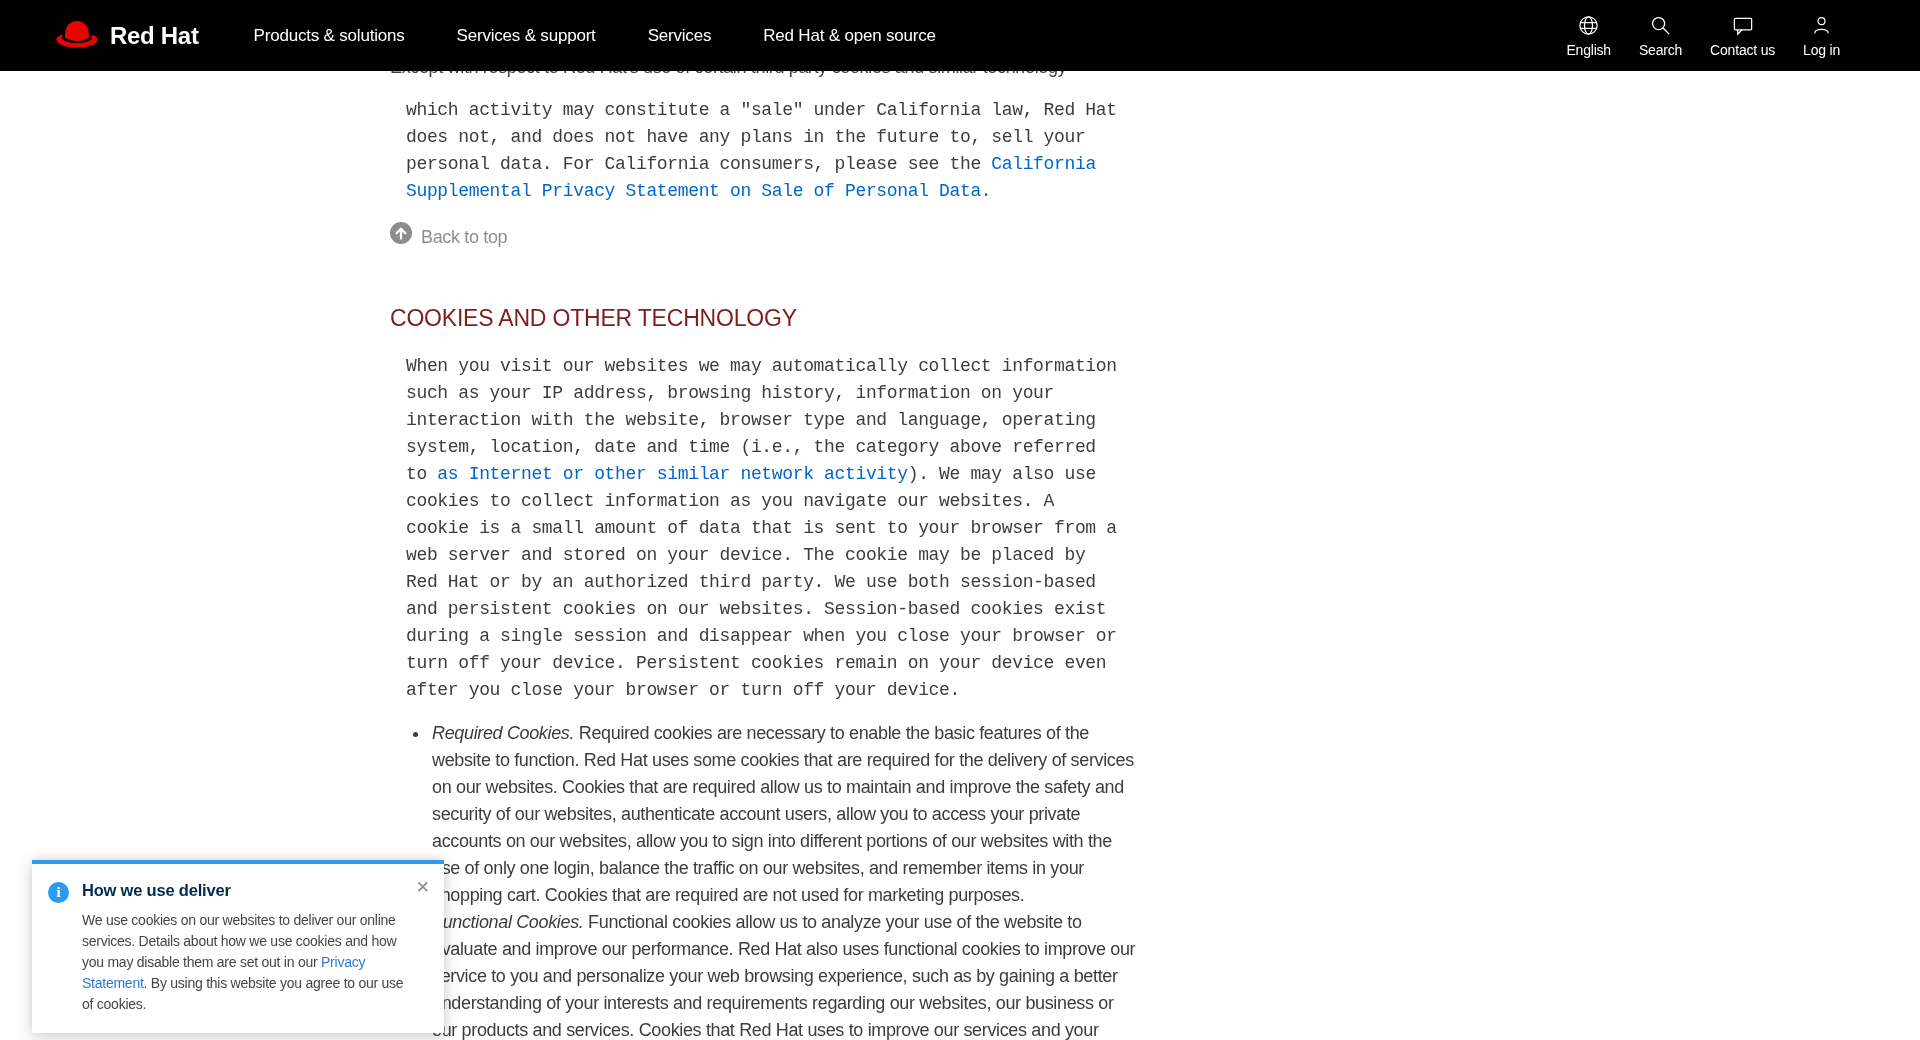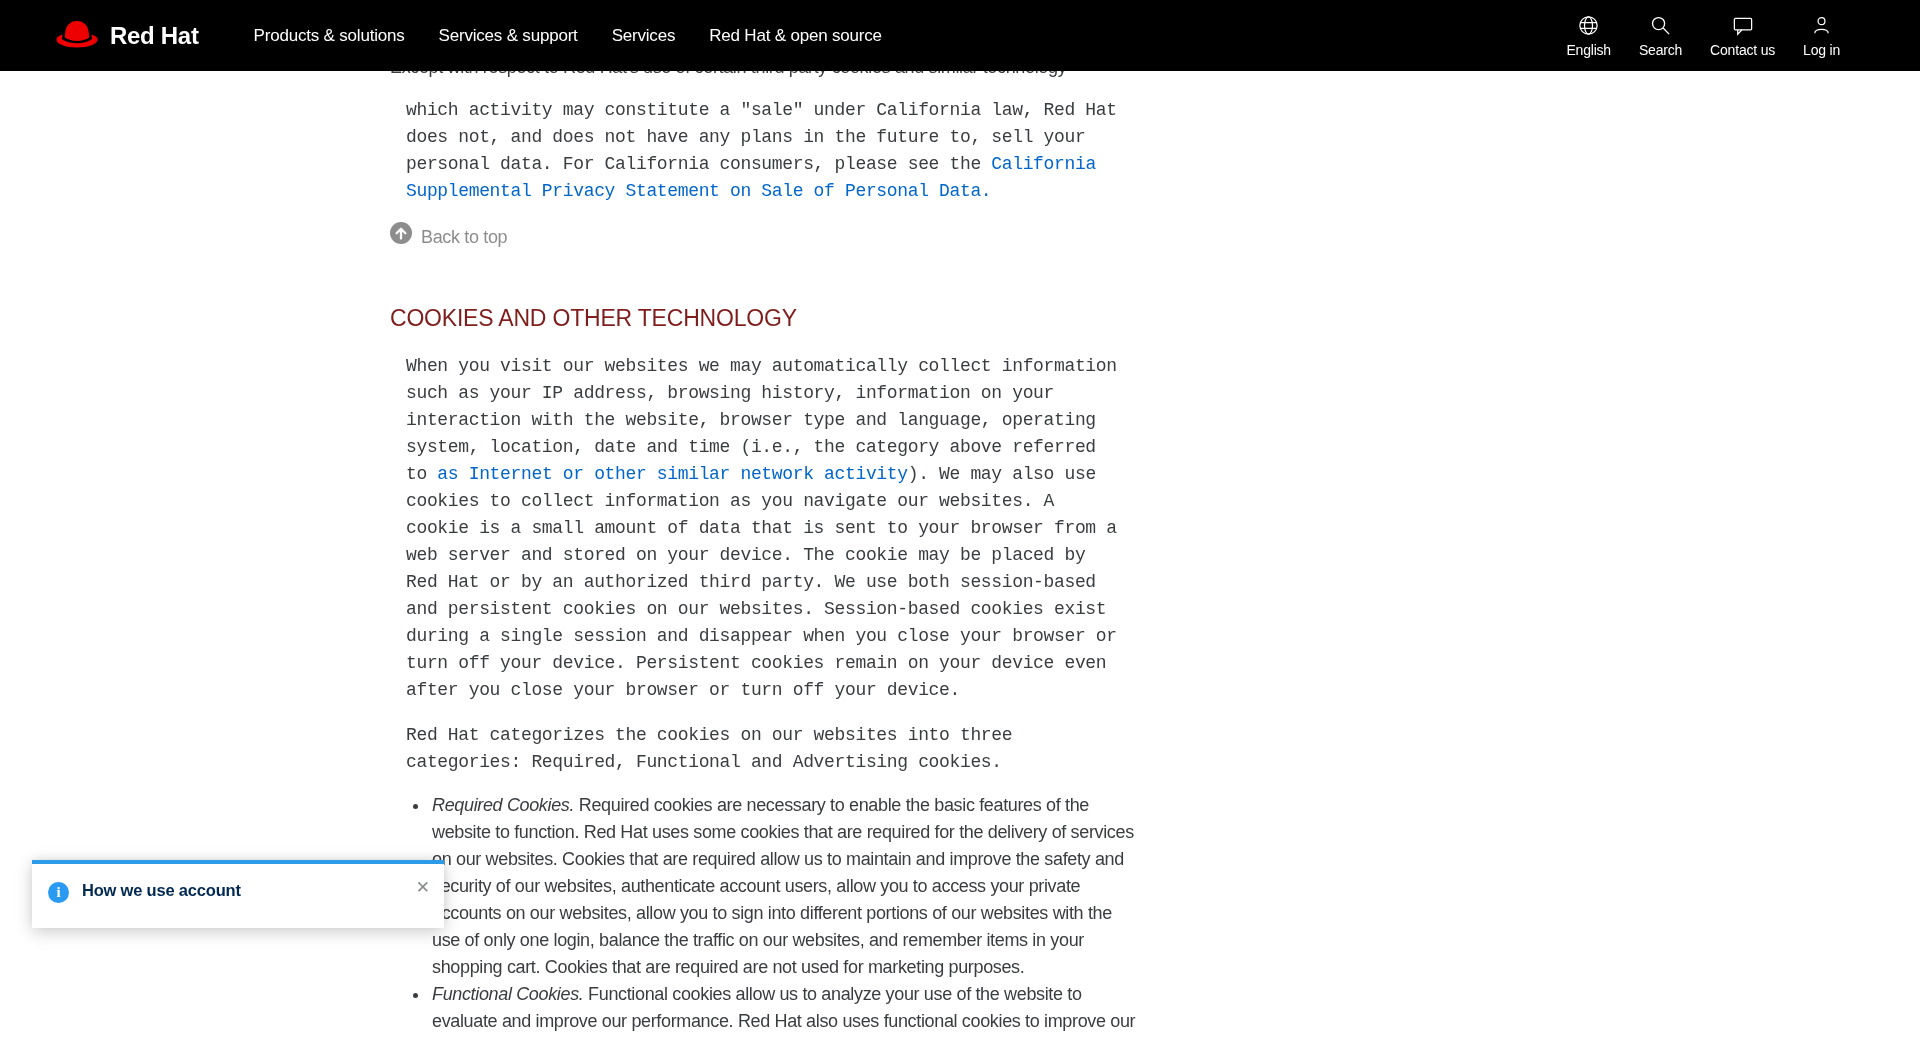--- a/index.html
+++ b/index.html
@@ -11,21 +11,21 @@
     position: relative;
   }
 
   
   .masthead {
     position: fixed; top: 0; left: 0; width: 1920px; height: 71px;
     background: #000000; display: flex; align-items: center; z-index: 10;
   }
   .logo { margin-left: 54px; display: flex; align-items: center; gap: 10px; cursor: pointer; }
   .wordmark { color: #fff; font-size: 24px; font-weight: 700; letter-spacing: -0.3px; }
-  .primary-nav { margin-left: 55px; display: flex; gap: 34px; }
+  .primary-nav { margin-left: 55px; display: flex; gap: 52px; }
   .primary-nav a {
     color: #fff; font-size: 17px; text-decoration: none; letter-spacing: -0.2px; cursor: pointer;
   }
   .utilities { position: absolute; right: 80px; top: 0; height: 100%; display: flex; align-items: center; gap: 28px; }
   .util { display: flex; flex-direction: column; align-items: center; gap: 5px; cursor: pointer; }
   .util .ulabel { color: #fff; font-size: 14px; letter-spacing: -0.2px; }
   .util svg { display: block; }
 
   
   .content {
@@ -146,27 +146,27 @@
         <path d="M11 16.5 V7.8 M6.6 11.3 L11 6.8 L15.4 11.3" stroke="#fff" stroke-width="2.3" fill="none" stroke-linecap="round" stroke-linejoin="round"></path>
       </svg>
     </span>
     <span>Back to top</span>
   </div>
 
   <h2 class="section-heading">COOKIES AND OTHER TECHNOLOGY</h2>
 
   <p class="para-cookies"><span>When you visit our websites we may automatically collect information such as your IP address, browsing history, information on your interaction with the website, browser type and language, operating system, location, date and time (i.e., the category above referred to </span><a class="txt-link">as Internet or other similar network activity</a><span>). We may also use cookies to collect information as you navigate our websites. A cookie is a small amount of data that is sent to your browser from a web server and stored on your device. The cookie may be placed by Red Hat or by an authorized third party. We use both session-based and persistent cookies on our websites. Session-based cookies exist during a single session and disappear when you close your browser or turn off your device. Persistent cookies remain on your device even after you close your browser or turn off your device.</span></p>
 
-  <p class="para-categories">Red Hat categorizes the cookies on our websites into three categories: Required, Functional and Advertising cookies.</p>
 
   <ul class="cookie-list">
     <li><em>Required Cookies.</em><span> Required cookies are necessary to enable the basic features of the website to function. Red Hat uses some cookies that are required for the delivery of services on our websites. Cookies that are required allow us to maintain and improve the safety and security of our websites, authenticate account users, allow you to access your private accounts on our websites, allow you to sign into different portions of our websites with the use of only one login, balance the traffic on our websites, and remember items in your shopping cart. Cookies that are required are not used for marketing purposes.</span></li>
     <li><em>Functional Cookies.</em><span> Functional cookies allow us to analyze your use of the website to evaluate and improve our performance. Red Hat also uses functional cookies to improve our service to you and personalize your web browsing experience, such as by gaining a better understanding of your interests and requirements regarding our websites, our business or our products and services. Cookies that Red Hat uses to improve our services and your website experience may remember your language and site preferences, analyze trends, administer the website, track users' movements around the website and gather demographic information about our user base as a whole.</span></li>
   </ul>
 </main>
 
 <aside class="cookie-banner">
   <div class="info-icon">i</div>
   <div class="banner-content">
-    <h3 class="banner-title">How we use account</h3>
+    <h3 class="banner-title">How we use deliver</h3>
+    <p class="banner-body"><span>We use cookies on our websites to deliver our online services. Details about how we use cookies and how you may disable them are set out in our </span><a>Privacy Statement</a><span>. By using this website you agree to our use of cookies.</span></p>
   </div>
   <button class="banner-close">✕</button>
 </aside>
 
 </body></html>

